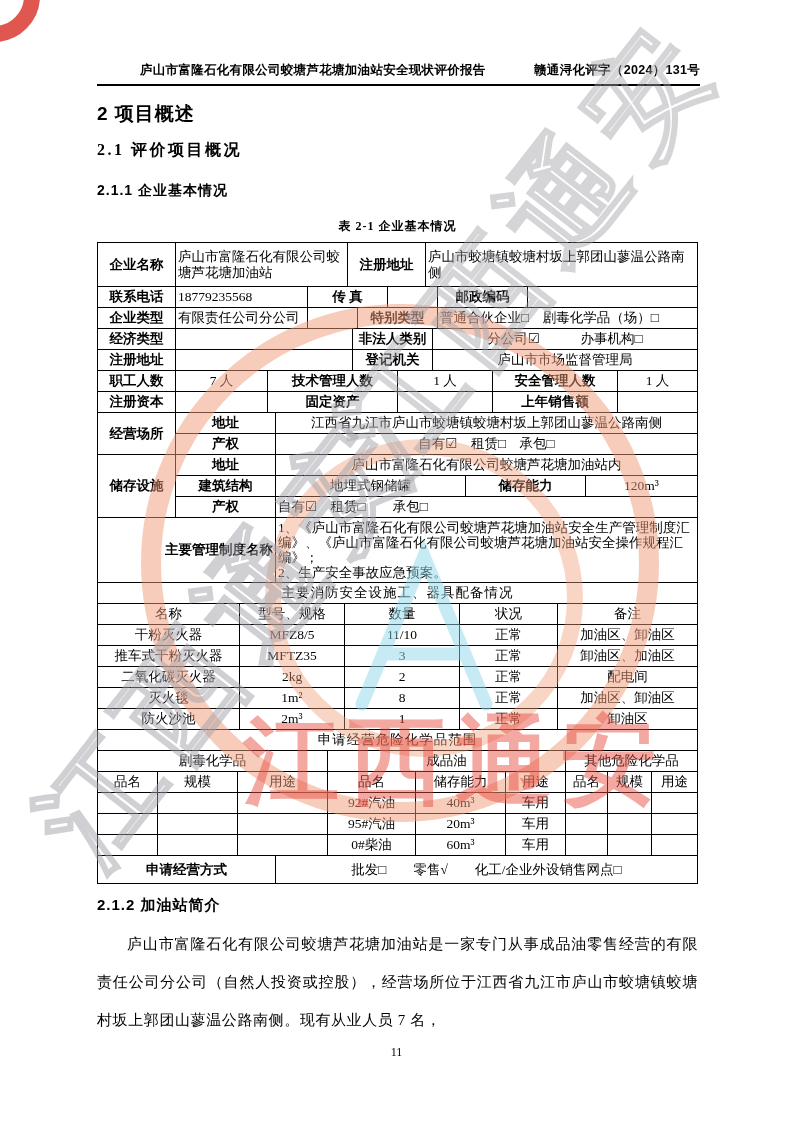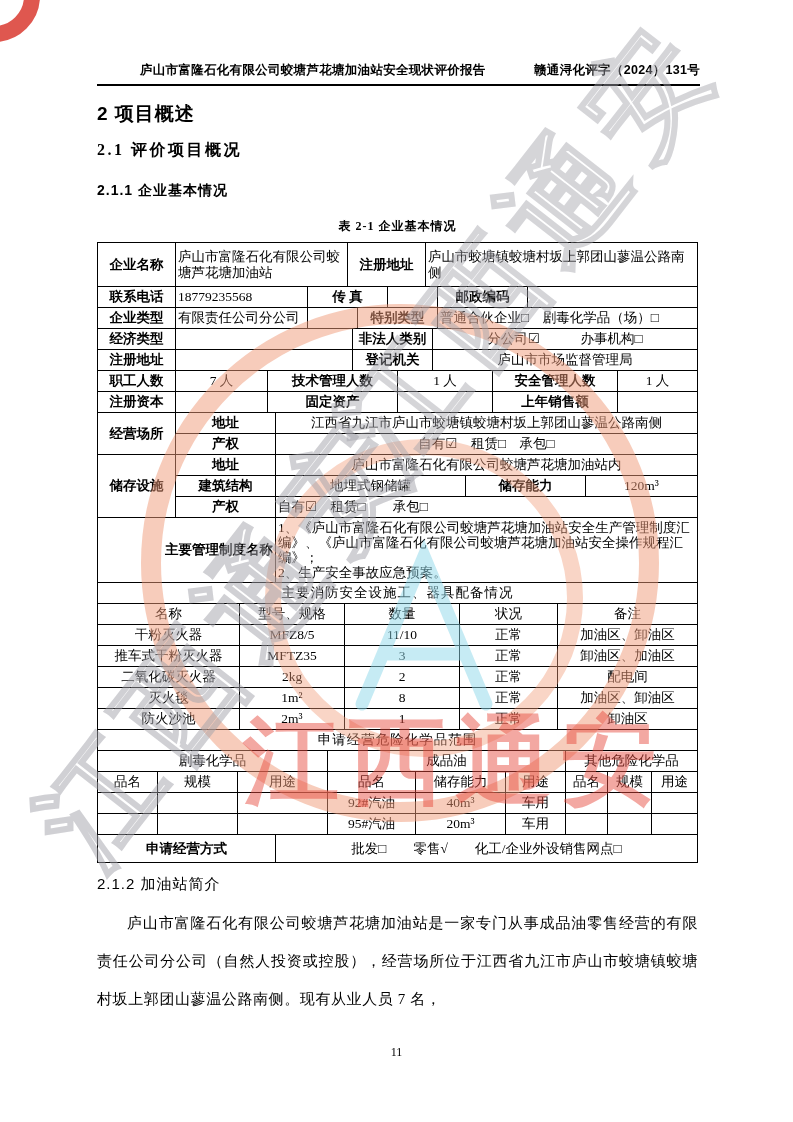--- a/index.html
+++ b/index.html
@@ -11,21 +11,21 @@
   .content{position:relative;z-index:1;padding:62px 93px 0 97px;}
   .doc-header{display:flex;justify-content:space-between;align-items:flex-end;
     font-family:"Liberation Sans","DejaVu Sans",sans-serif;
     font-size:12.5px;font-weight:bold;letter-spacing:.3px;margin-left:43px;}
   .header-rule{border-top:2px solid #000;margin-top:5px;}
   .h-sec{font-size:19px;font-weight:bold;margin-top:15px;letter-spacing:1px;
     font-family:"Liberation Sans","DejaVu Sans",sans-serif;}
   .h-sub1{font-size:16px;font-weight:bold;margin-top:13px;letter-spacing:2.5px;}
   .h-sub2{font-size:14px;font-weight:bold;margin-top:21px;letter-spacing:1px;
     font-family:"Liberation Sans","DejaVu Sans",sans-serif;}
-  .h-sub3{font-size:15px;font-weight:normal;margin-top:12px;letter-spacing:1px;
+  .h-sub3{font-size:15px;font-weight:bold;margin-top:12px;letter-spacing:1px;
     font-family:"Liberation Sans","DejaVu Sans",sans-serif;}
   .tbl-title{width:601px;text-align:center;font-size:12px;font-weight:bold;margin-top:18px;letter-spacing:1px;}
   .tbl-wrap{margin-top:6px;width:601px;}
   table.doc-table{border-collapse:collapse;table-layout:fixed;width:601px;font-size:13.5px;margin-top:-1px;}
   table.doc-table:first-child{margin-top:7px;padding-left:32px;}
   .doc-table td{border:1px solid #000;padding:0 2px;height:20px;line-height:1.12;
     text-align:center;overflow:hidden;word-break:break-all;}
   .doc-table td.lbl{font-weight:bold;}
   .doc-table td.left{text-align:left;}
   .doc-table td.tall{height:43px;}
@@ -323,20 +323,31 @@
           <td></td>
           <td></td>
           <td></td>
           <td>95#汽油</td>
           <td>20m³</td>
           <td>车用</td>
           <td></td>
           <td></td>
           <td></td>
         </tr>
+        <tr>
+          <td></td>
+          <td></td>
+          <td></td>
+          <td>0#柴油</td>
+          <td>60m³</td>
+          <td>车用</td>
+          <td></td>
+          <td></td>
+          <td></td>
+        </tr>
       </tbody>
         </table>
 
       <table class="doc-table">
         <colgroup>
             <col style="width:178px">
             <col style="width:422px">
           </colgroup>
         <tbody>
             <tr>

